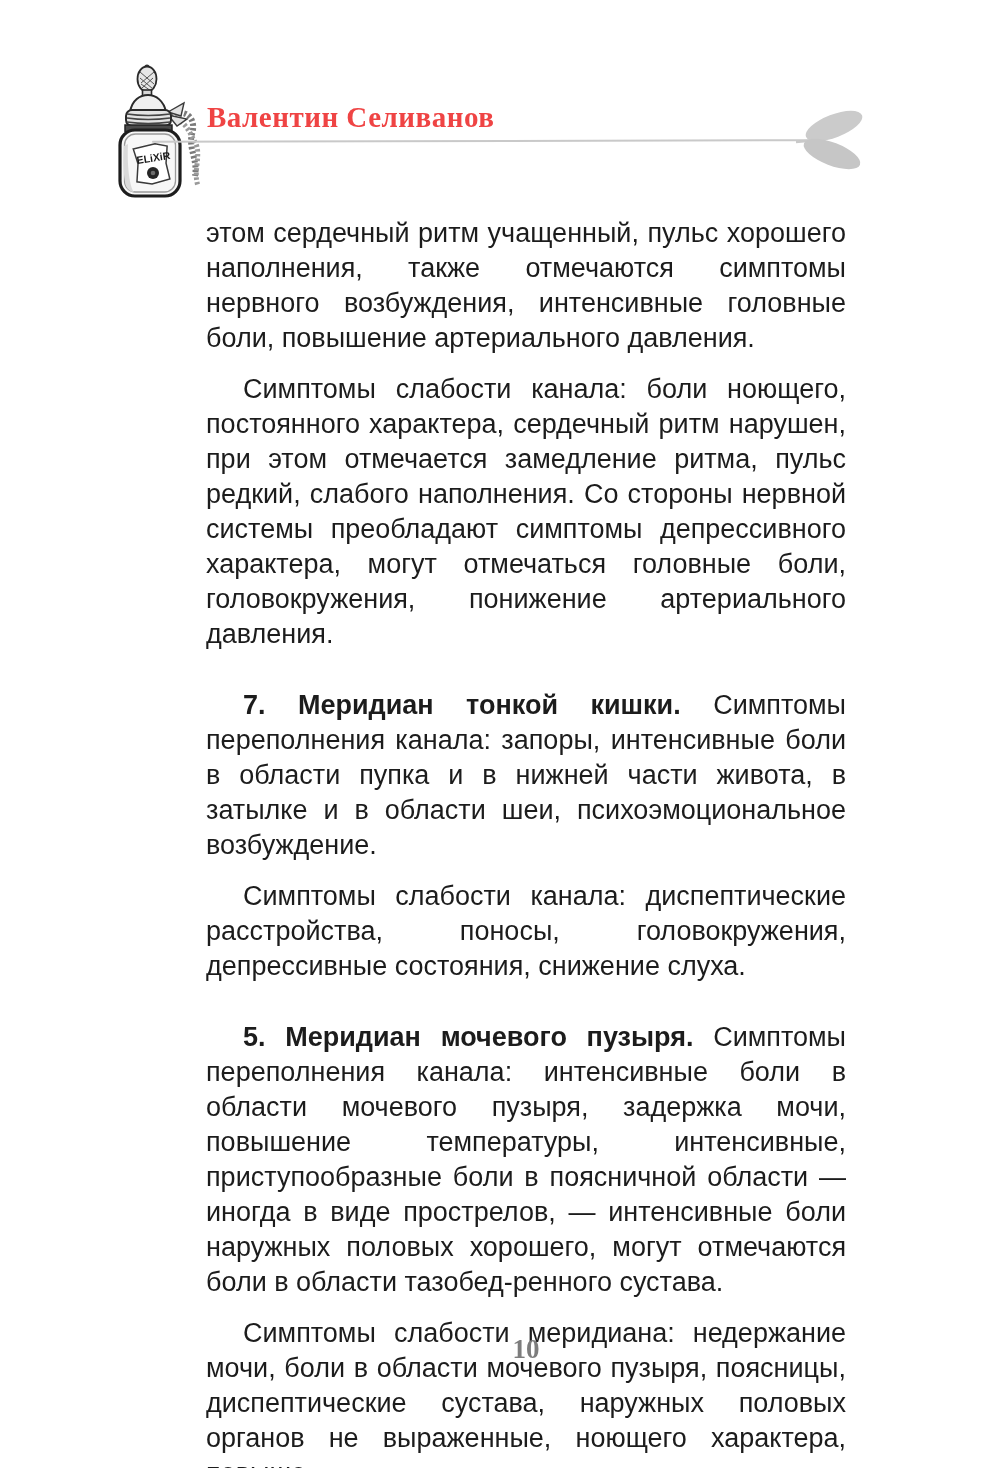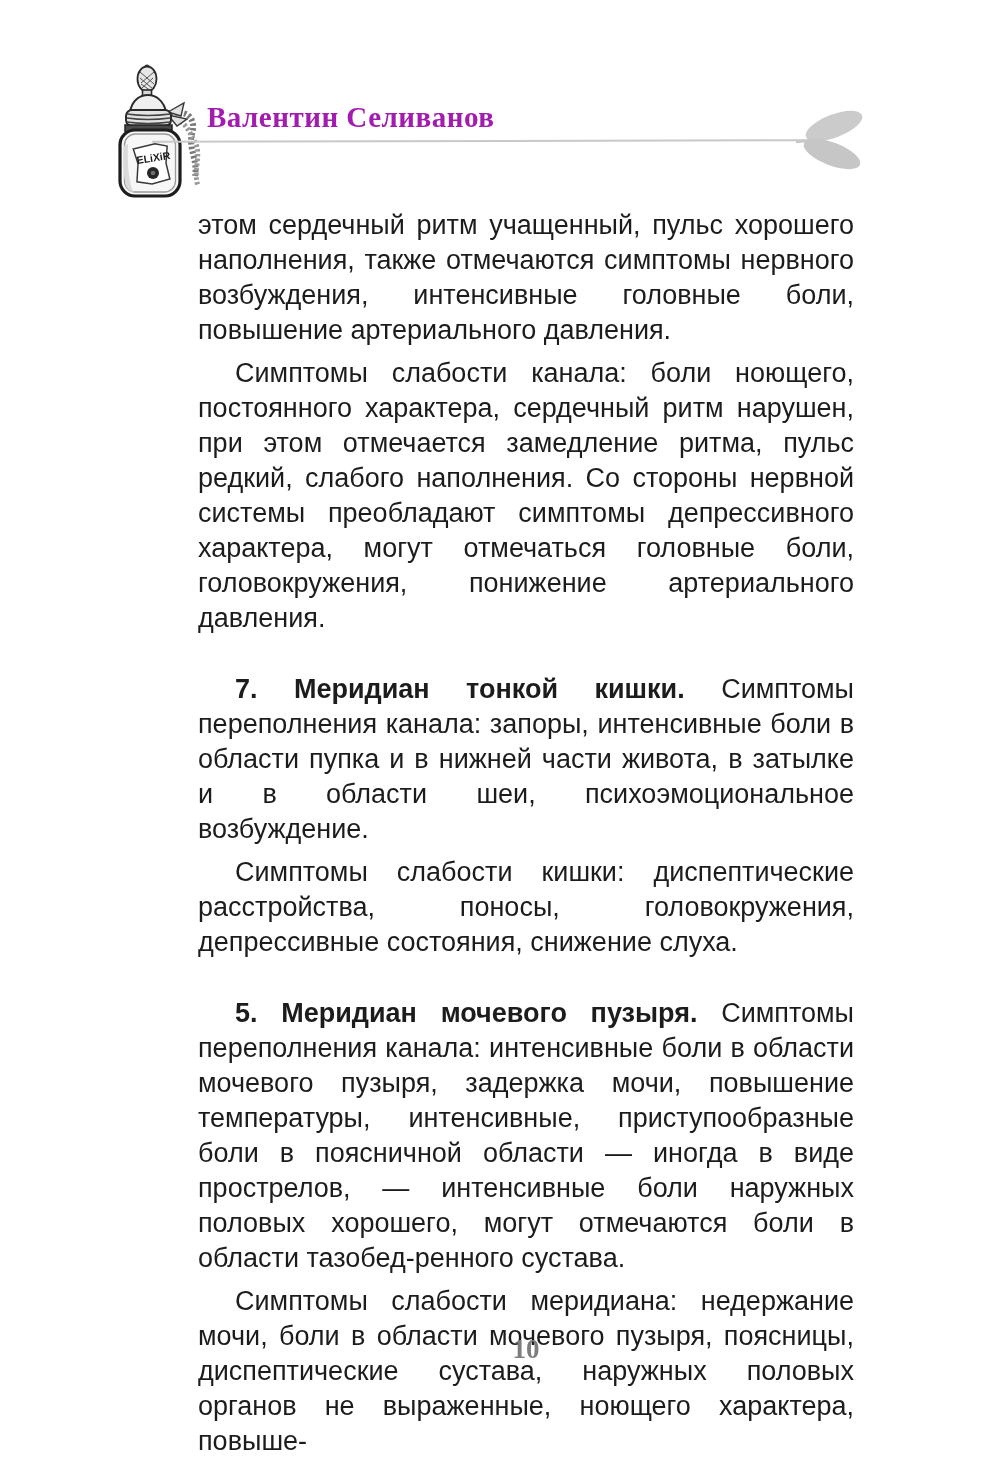--- a/index.html
+++ b/index.html
@@ -12,21 +12,21 @@
     font-family: "Liberation Sans", sans-serif;
   }
   .header-title {
     position: absolute;
     left: 207px;
     top: 101px;
     font-family: "Liberation Serif", serif;
     font-weight: bold;
     font-size: 29px;
     letter-spacing: 0.5px;
-    color: #a21caf;
+    color: #ef4444;
     white-space: nowrap;
   }
   .header-divider {
     position: absolute;
     left: 152px;
     top: 140px;
     width: 662px;
     height: 2px;
     background: #c9c9c9;
     border-radius: 2px;
@@ -37,21 +37,21 @@
   .body-text {
     position: absolute;
     left: 190px;
     top: 200px;
     width: 672px;
     font-size: 27px;
     line-height: 35px;
     text-align: justify;
     color: #1c1c1c;
   }
-  .body-text p { margin: 8px; }
+  .body-text p { margin: 16px; }
   .body-text p.indent { text-indent: 37px; }
   .body-text p.gap { margin-top: 36px; }
   .body-text strong { font-weight: bold; }
   .page-number {
     position: absolute;
     left: 190px;
     top: 1334px;
     width: 672px;
     text-align: center;
     font-family: "Liberation Serif", serif;
@@ -105,20 +105,20 @@
       <path d="M0,36 L16,34.5" stroke="#c9c9c9" stroke-width="2.5"></path>
       <ellipse cx="38" cy="20" rx="30" ry="11.5" transform="rotate(-21 38 20)" fill="#cbcbcb"></ellipse>
       <ellipse cx="36" cy="48" rx="30" ry="11.5" transform="rotate(21 36 48)" fill="#c6c6c6"></ellipse>
     </svg>
   </div>
 
   <div class="body-text">
     <p><span>этом сердечный ритм учащенный, пульс хорошего наполнения, также отмечаются симптомы нервного возбуждения, интенсивные головные боли, повышение артериального давления.</span></p>
     <p class="indent"><span>Симптомы слабости канала: боли ноющего, постоянного характера, сердечный ритм нарушен, при этом отмечается замедление ритма, пульс редкий, слабого наполнения. Со стороны нервной системы преобладают симптомы депрессивного характера, могут отмечаться головные боли, головокружения, понижение артериального давления.</span></p>
     <p class="indent gap"><strong>7. Меридиан тонкой кишки.</strong><span> Симптомы переполнения канала: запоры, интенсивные боли в области пупка и в нижней части живота, в затылке и в области шеи, психоэмоциональное возбуждение.</span></p>
-    <p class="indent"><span>Симптомы слабости кишки: диспептические расстройства, поносы, головокружения, депрессивные состояния, снижение слуха.</span></p>
+    <p class="indent"><span>Симптомы слабости канала: диспептические расстройства, поносы, головокружения, депрессивные состояния, снижение слуха.</span></p>
     <p class="indent gap"><strong>5. Меридиан мочевого пузыря.</strong><span> Симптомы переполнения канала: интенсивные боли в области мочевого пузыря, задержка мочи, повышение температуры, интенсивные, приступообразные боли в поясничной области — иногда в виде прострелов, — интенсивные боли наружных половых хорошего, могут отмечаются боли в области тазобед-ренного сустава.</span></p>
     <p class="indent"><span>Симптомы слабости меридиана: недержание мочи, боли в области мочевого пузыря, поясницы, диспептические сустава, наружных половых органов не выраженные, ноющего характера, повыше-</span></p>
   </div>
 
   <div class="page-number">10</div>
 
 </div>
 
 </body></html>

